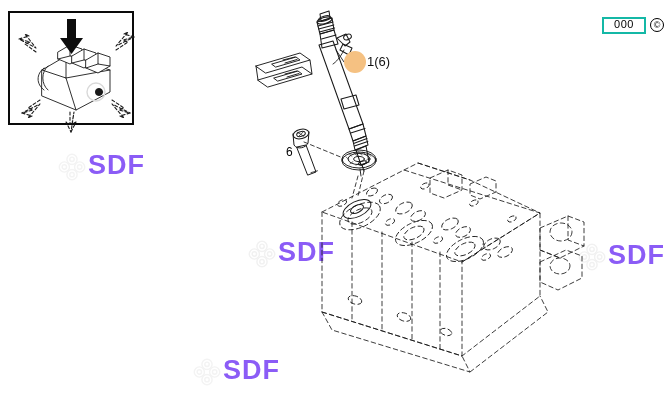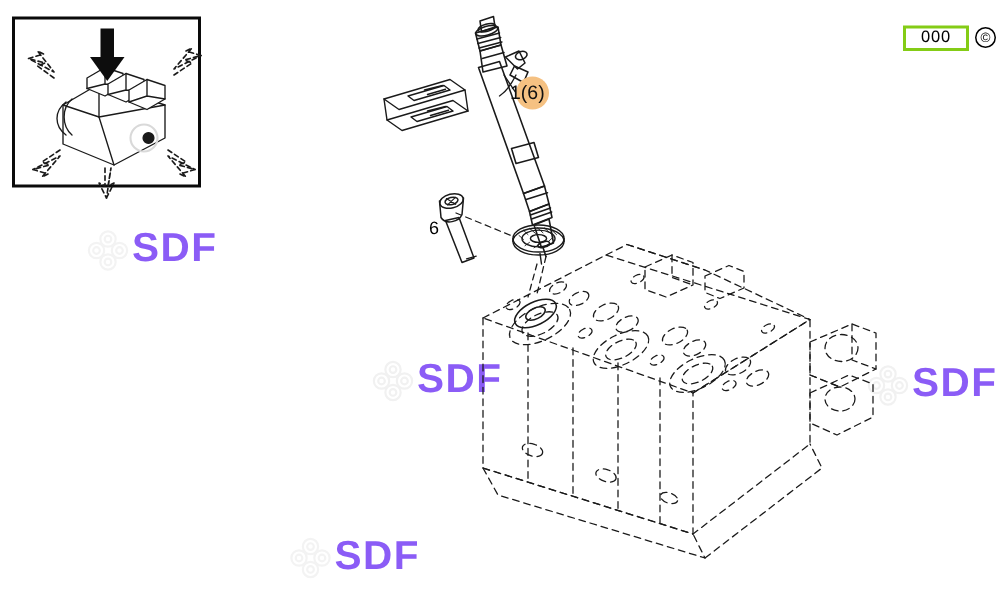--- a/index.html
+++ b/index.html
@@ -12,24 +12,23 @@
     overflow: hidden;
     font-family: "Liberation Sans", sans-serif;
     background: #ffffff;
   }
 
   
   #page-code-box {
     position: absolute;
     left: 602px; top: 17px;
     width: 44px; height: 17px;
-    border: 2px solid #84cc16;
+    border: 2px solid #14b8a6;
     box-sizing: border-box;
     display: flex;
-    align-items: center;
     justify-content: center;
   }
   #page-code-text {
     font-size: 11px;
     letter-spacing: 0.5px;
     color: #000;
     line-height: 1;
   }
   #copyright-mark {
     position: absolute;
@@ -59,21 +58,21 @@
     position: absolute;
     font-size: 12px;
     color: #000;
     line-height: 1;
     white-space: nowrap;
   }
   #label-6 { left: 286px; top: 146px; }
 
   #callout-1-6 {
     position: absolute;
-    left: 340px; top: 55px;
+    left: 367px; top: 55px;
     font-size: 13px;
     color: #111;
     white-space: nowrap;
     line-height: 1;
     z-index: 7;
     text-align: right;
   }
   #callout-highlight {
     position: absolute;
     left: 344px; top: 51px;

